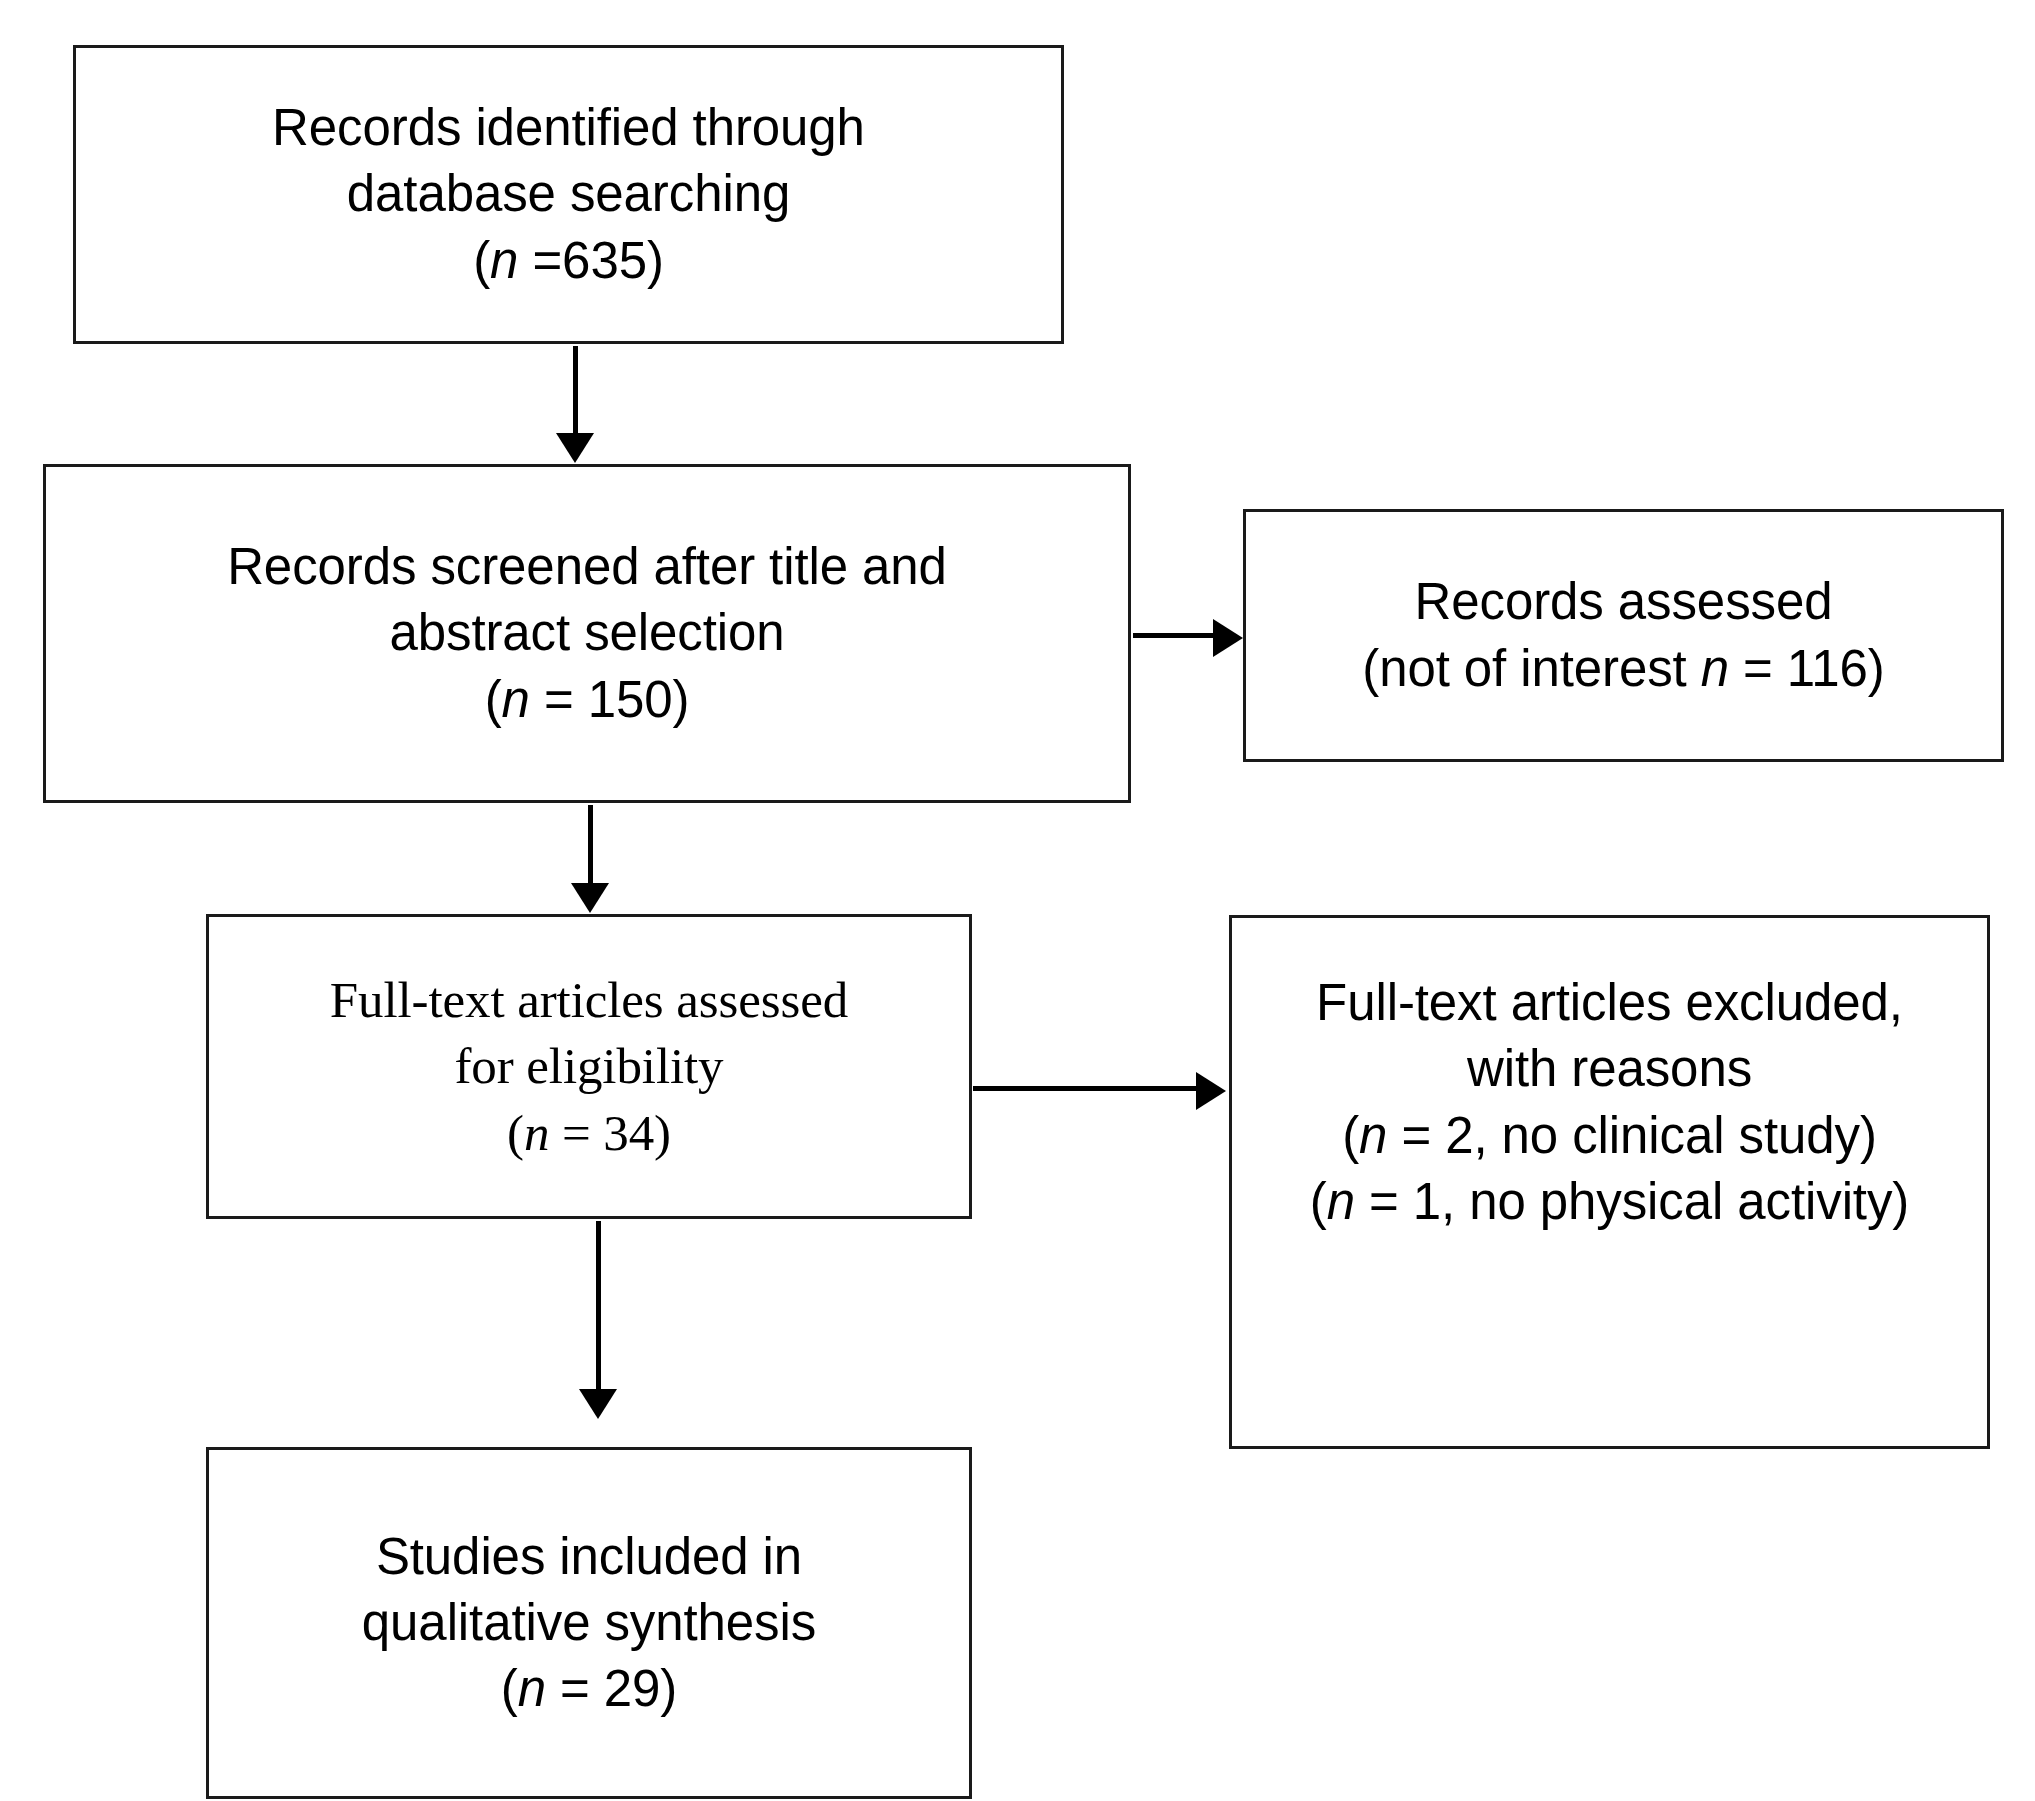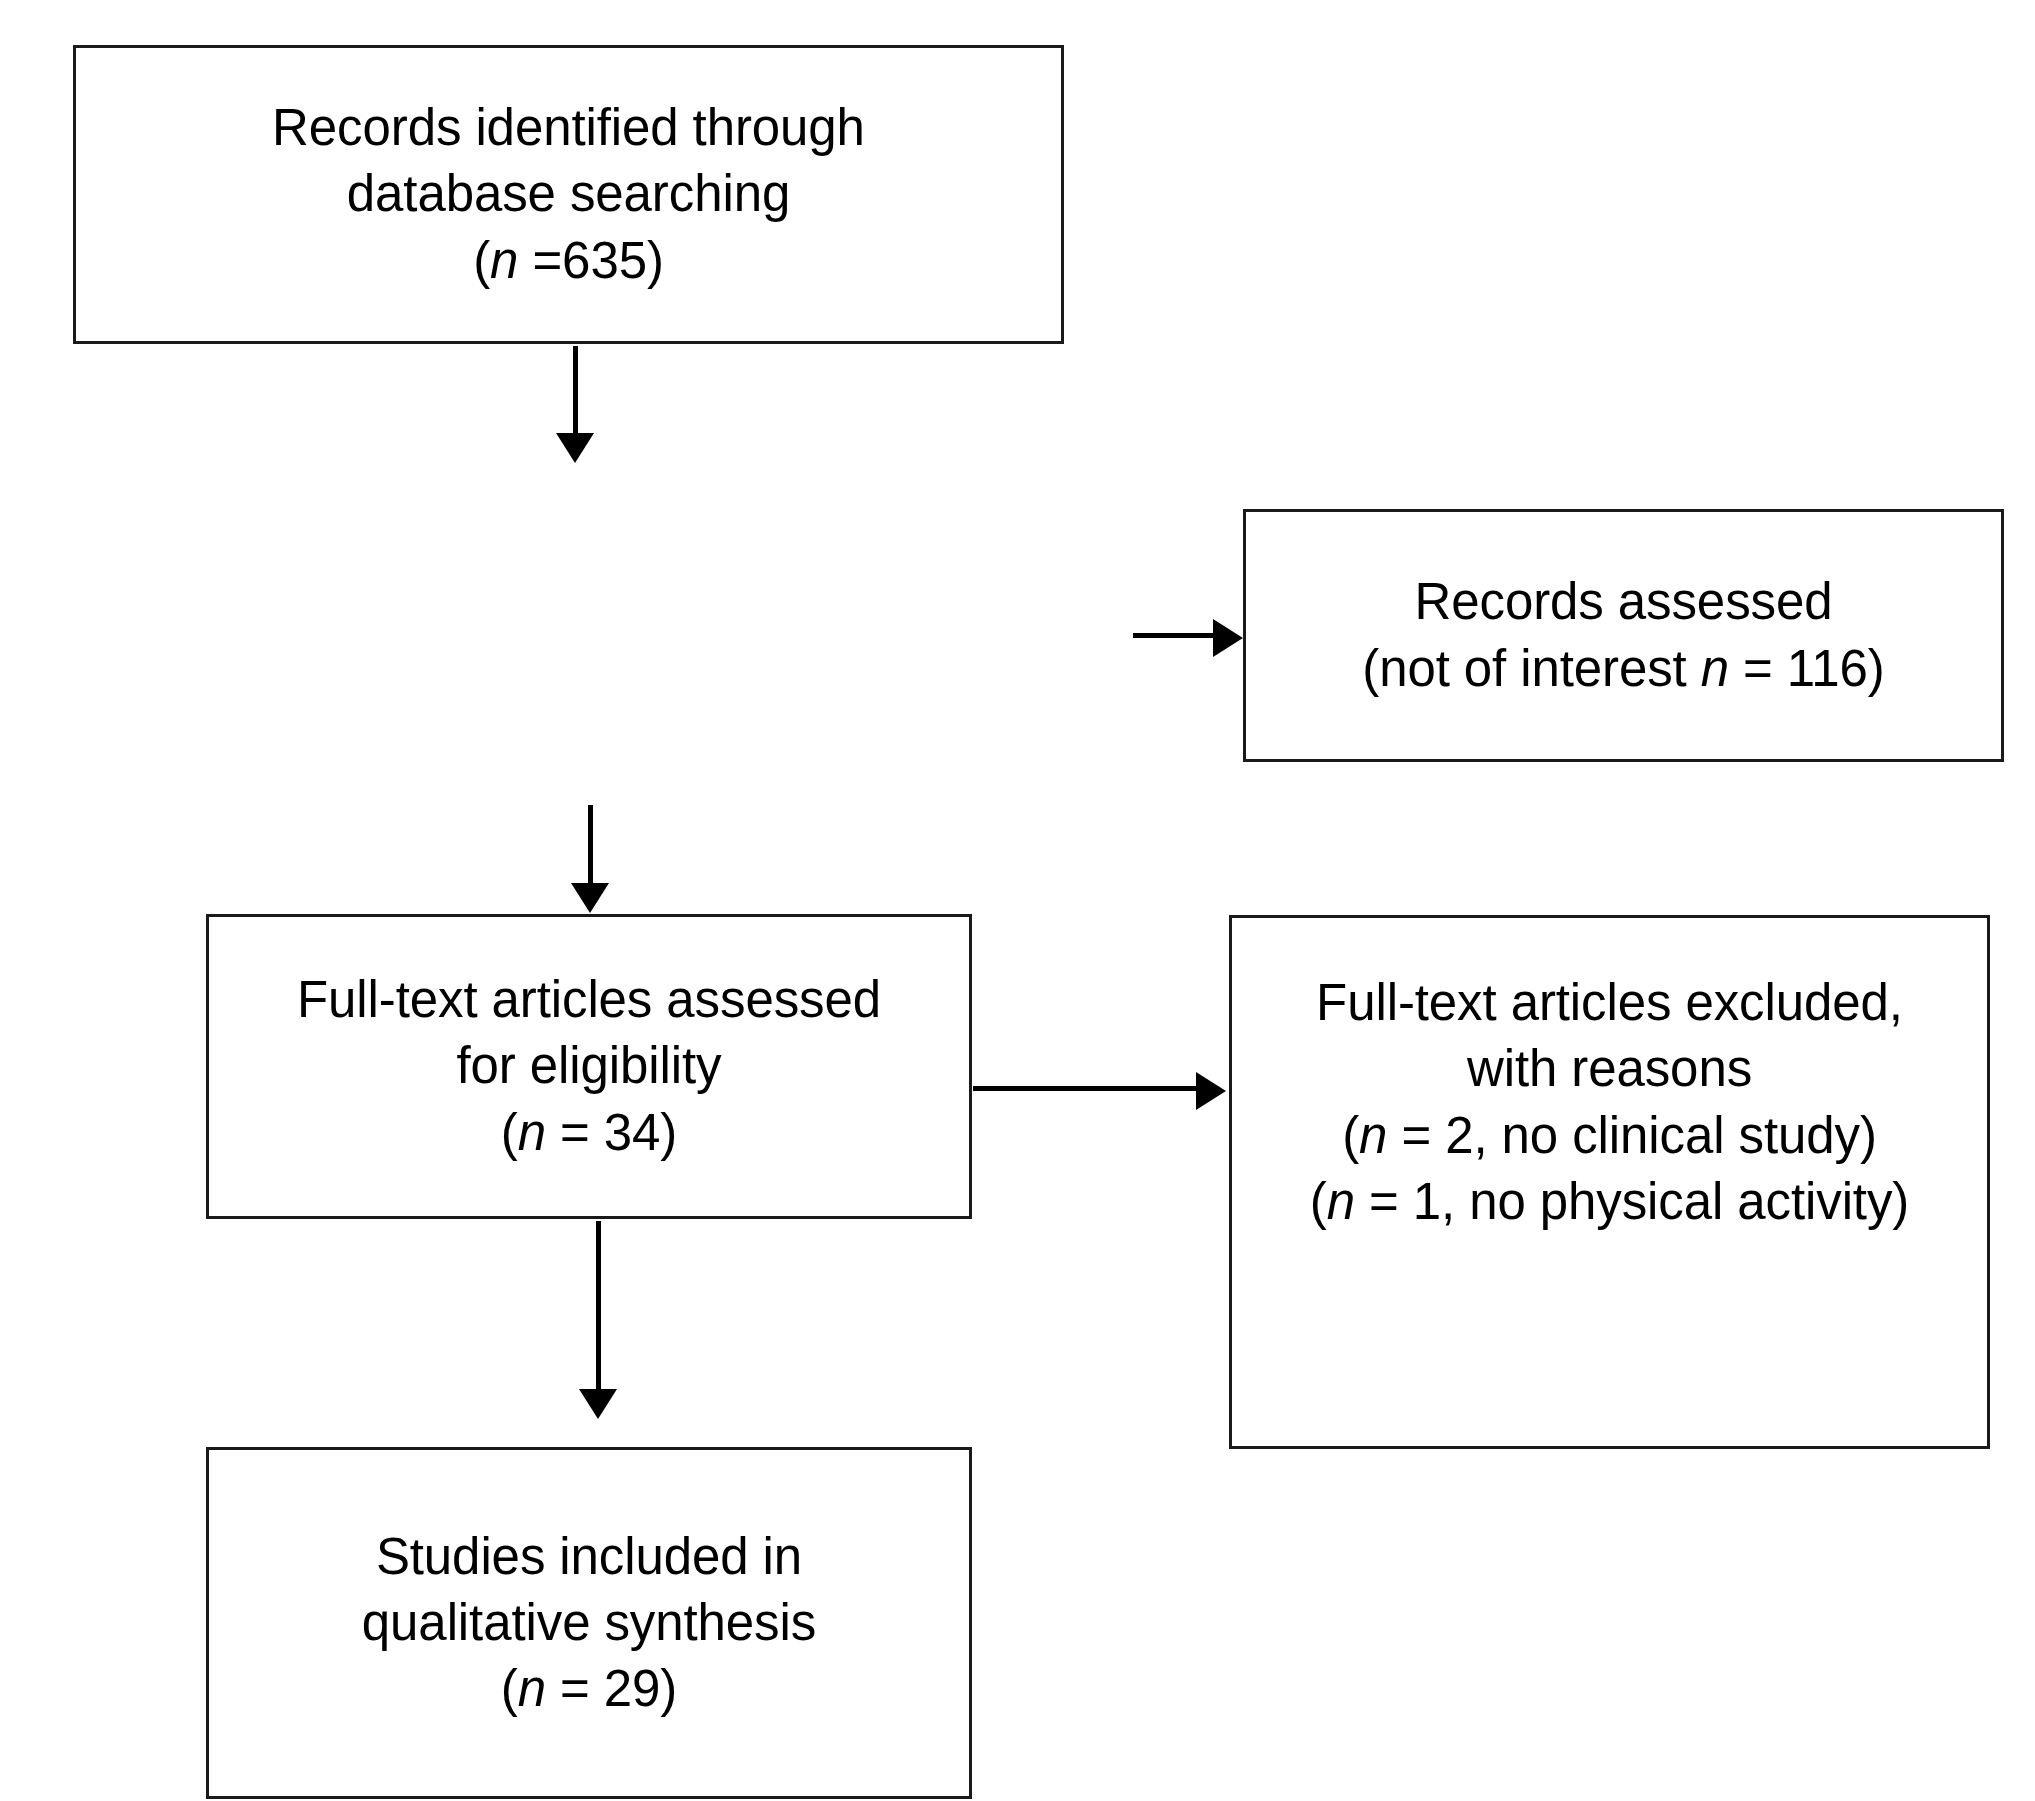--- a/index.html
+++ b/index.html
@@ -46,21 +46,21 @@
   #box-records-identified {
     left: 73px;  top: 45px;   width: 991px; height: 299px;
   }
   #box-records-screened {
     left: 43px;  top: 464px;  width: 1088px; height: 339px;
   }
   #box-records-excluded {
     left: 1243px; top: 509px; width: 761px; height: 253px;
   }
   #box-fulltext-assessed {
-    left: 206px; top: 914px; width: 766px; height: 305px;
+    left: 206px; top: 914px; width: 766px; height: 305px; font-family: Liberation Serif, serif;
   }
   #box-fulltext-excluded {
     left: 1229px; top: 915px; width: 761px; height: 534px;
     justify-content: flex-start;
     padding-top: 52px;
   }
   #box-studies-included {
     left: 206px; top: 1447px; width: 766px; height: 352px;
   }
 
@@ -122,20 +122,25 @@
     <span class="ln">Records identified through</span>
     <span class="ln">database searching</span>
     <span class="ln"><span>(</span><span class="ital">n</span><span> =635)</span></span>
   </div>
 
   <div class="conn" id="arrow-identified-to-screened">
     <div class="conn-line-v"></div>
     <div class="arrow-down"></div>
   </div>
 
+  <div class="flow-box" id="box-records-screened">
+    <span class="ln">Records screened after title and</span>
+    <span class="ln">abstract selection</span>
+    <span class="ln"><span>(</span><span class="ital">n</span><span> = 150)</span></span>
+  </div>
 
   <div class="conn" id="arrow-screened-to-excluded">
     <div class="conn-line-h"></div>
     <div class="arrow-right"></div>
   </div>
 
   <div class="flow-box" id="box-records-excluded">
     <span class="ln">Records assessed</span>
     <span class="ln"><span>(not of interest </span><span class="ital">n</span><span> = 116)</span></span>
   </div>

